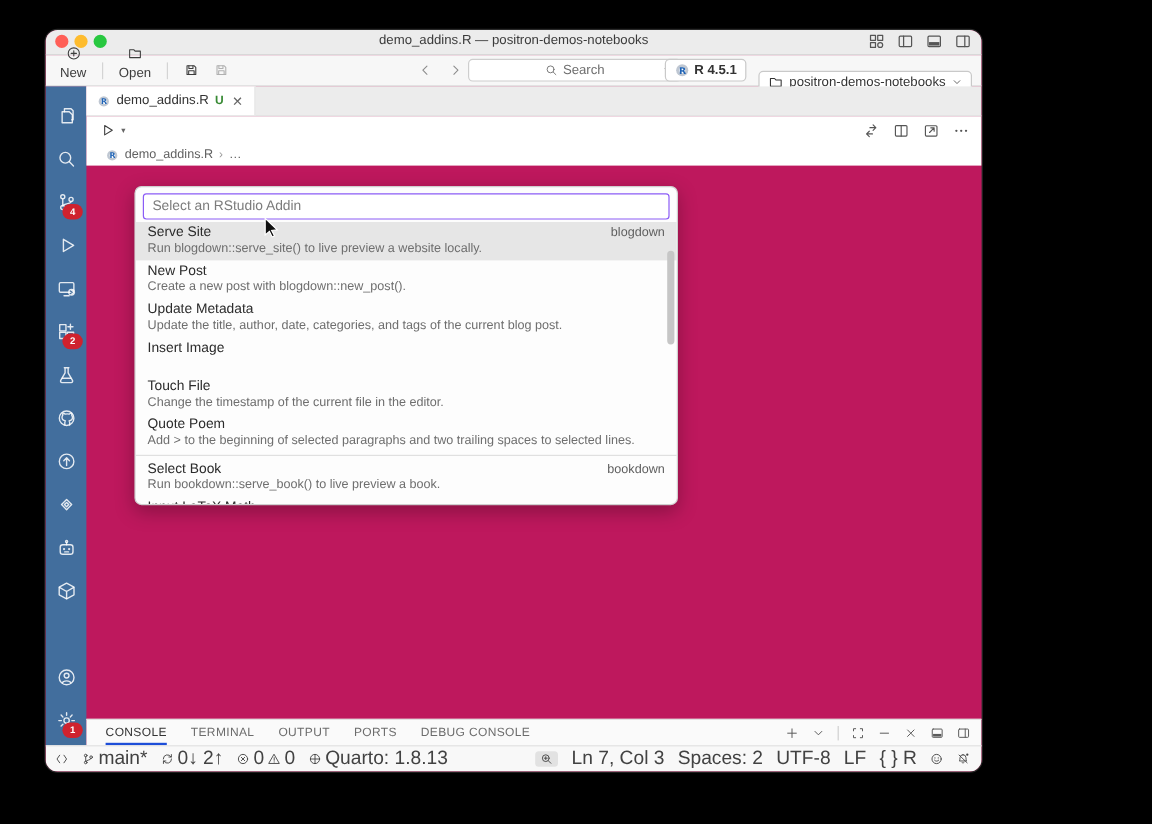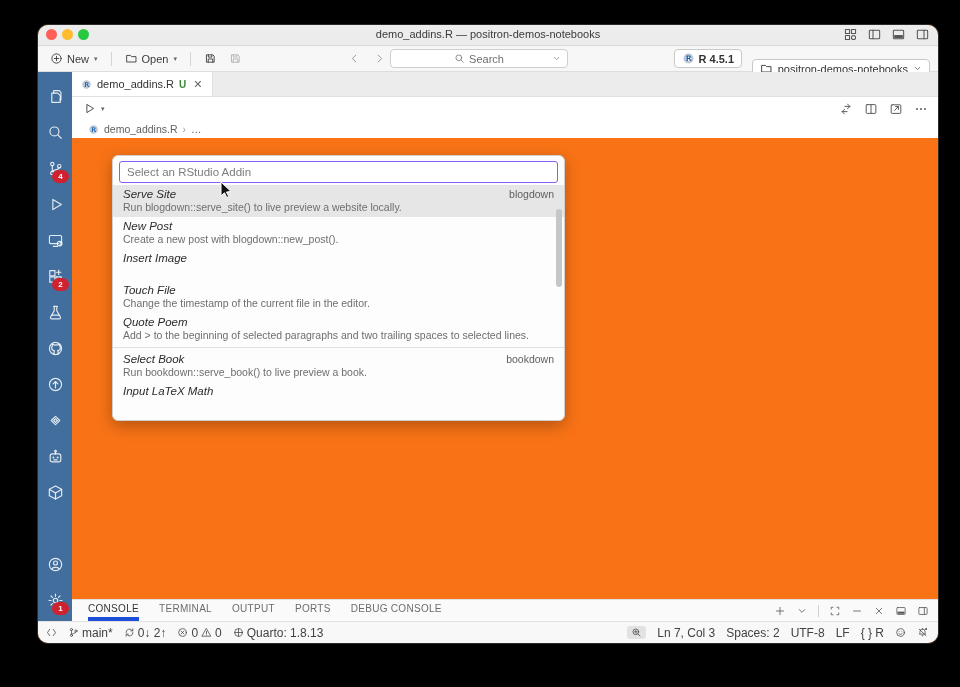--- a/index.html
+++ b/index.html
@@ -1,31 +1,31 @@
 <!DOCTYPE html>
 <html><head>
 <meta charset="utf-8">
 <style>
   html,body{margin:0;padding:0;background:#000;}
   #stage{position:relative;width:960px;height:687px;background:#000;overflow:hidden;
          font-family:"Liberation Sans",sans-serif;-webkit-font-smoothing:antialiased;}
-  #window{position:absolute;left:38px;top:25px;width:900px;height:618px;background:#f97316;
+  #window{position:absolute;left:38px;top:25px;width:780px;height:618px;background:#be185d;
           border-radius:10px;overflow:hidden;box-shadow:0 0 0 1px #2a2a2a,0 20px 50px rgba(0,0,0,.7);}
   
   .titlebar{position:absolute;left:0;top:0;width:100%;height:20px;background:#ececec;border-bottom:1px solid #d8d8d8;}
   .tl{position:absolute;top:4px;width:11px;height:11px;border-radius:50%;}
   .tl.red{left:8px;background:#ff5f57;} .tl.yel{left:24px;background:#febc2e;} .tl.grn{left:40px;background:#28c840;}
   .wtitle{position:absolute;left:0;right:0;top:3px;text-align:center;font-size:11px;color:#3b3b3b;}
   .tbicons{position:absolute;right:8px;top:2px;display:flex;gap:9px;color:#555;}
   .tbicons .ico{width:15px;height:15px;}
   
   .toolbar{position:absolute;left:0;top:21px;width:100%;height:25px;background:#f7f7f7;border-bottom:1px solid #ddd;
            display:flex;align-items:center;font-size:11px;color:#3c3c3c;}
   .tbgroup{display:flex;align-items:center;gap:4px;}
-  .tbbtn{display:flex;align-items:center;gap:4px;padding:2px 4px;border-radius:4px;cursor:default;}
+  .tbbtn{display:flex;align-items:center;gap:4px;padding:2px 4px;border-radius:4px;cursor:default;flex-direction:column;}
   .tbsep{width:1px;height:14px;background:#d4d4d4;margin:0 5px;}
   .ico{display:inline-block;}
   .ico svg{width:100%;height:100%;display:block;fill:none;stroke:currentColor;stroke-width:1.1;stroke-linecap:round;stroke-linejoin:round;}
   .i13{width:13px;height:13px;} .i11{width:11px;height:11px;} .i9{width:9px;height:9px;}
   .caret{font-size:7px;color:#666;margin-left:1px;}
   .navarrows{position:absolute;left:310px;display:flex;gap:12px;color:#8b8b8b;}
   .searchbox{position:absolute;left:352px;width:176px;height:17px;border:1px solid #cecece;border-radius:4px;background:#fff;
              display:flex;align-items:center;justify-content:center;gap:4px;color:#6e6e6e;font-size:11px;}
   .searchbox .chev{position:absolute;right:6px;}
   .rbtn{position:absolute;right:196px;height:17px;border:1px solid #c9c9c9;border-radius:4px;background:#fff;
@@ -60,37 +60,37 @@
   .quickpick{position:absolute;left:74px;top:130px;width:451px;height:264px;background:#fdfdfd;border:1px solid #cfcfcf;
              border-radius:6px;box-shadow:0 5px 16px rgba(0,0,0,.28);overflow:hidden;z-index:30;}
   .qpinputwrap{margin:5px 6px 2px 6px;}
   .qpinput{width:100%;box-sizing:border-box;height:22px;border:1px solid #8b5cf6;border-radius:3px;padding:0 7px;
            font-size:11.5px;font-family:"Liberation Sans",sans-serif;color:#333;outline:none;}
   .qpinput::placeholder{color:#7c7c7c;}
   .qplist{position:relative;}
   .qpitem{height:32px;padding:3px 10px 0 10px;box-sizing:border-box;cursor:pointer;}
   .qpitem.sel{background:#e6e6e6;}
   .qptop{display:flex;align-items:baseline;}
-  .qplabel{font-size:11.5px;color:#2b2b2b;font-style:italic;}
+  .qplabel{font-size:11.5px;color:#2b2b2b;}
   .qptag{margin-left:auto;font-size:10.5px;color:#5f5f5f;}
   .qpdesc{font-size:10.5px;color:#6e6e6e;margin-top:1px;white-space:nowrap;}
   .qpsep{height:1px;background:#e0e0e0;margin:2px 0;}
   .qpscroll{position:absolute;right:2px;top:53px;width:6px;height:78px;background:#c6c6c6;border-radius:3px;}
   .cursorptr{position:absolute;z-index:40;}
   
   .panelbar{position:absolute;left:34px;right:0;bottom:21px;height:22px;background:#fafafa;border-top:1px solid #e0e0e0;
             display:flex;align-items:center;}
   .ptabs{display:flex;gap:20px;margin-left:16px;}
   .ptab{font-size:10px;letter-spacing:.3px;color:#6c6c6c;padding:4px 0 3px 0;}
-  .ptab.active{color:#333;border-bottom:6px solid #1d4ed8;}
+  .ptab.active{color:#333;border-bottom:3px solid #1d4ed8;}
   .picons{position:absolute;right:9px;display:flex;gap:10px;align-items:center;color:#5a5a5a;}
   .picons .ico{width:12px;height:12px;}
   .pdiv{width:1px;height:12px;background:#d0d0d0;}
   .statusbar{position:absolute;left:0;right:0;bottom:0;height:21px;background:#f8f8f8;border-top:1px solid #e2e2e2;
-             display:flex;align-items:center;font-size:12px;color:#424242;}
+             display:flex;align-items:center;font-size:16px;color:#424242;}
   .stleft{display:flex;align-items:center;gap:11px;margin-left:8px;}
   .stright{display:flex;align-items:center;gap:11px;margin-left:auto;margin-right:10px;}
   .stseg{display:flex;align-items:center;gap:3px;cursor:pointer;}
   .stseg .ico{width:11px;height:11px;}
   .stchip{background:#e2e2e2;border-radius:3px;padding:1px 4px;display:flex;align-items:center;}
 </style>
 </head>
 <body>
 
 <div id="stage">
@@ -436,20 +436,27 @@
           </div>
           <div class="qpitem">
             <div class="qptop">
               <span class="qplabel">New Post</span>
               <span class="qptag"></span>
             </div>
             <div class="qpdesc">Create a new post with blogdown::new_post().</div>
           </div>
           <div class="qpitem">
             <div class="qptop">
+              <span class="qplabel">Update Metadata</span>
+              <span class="qptag"></span>
+            </div>
+            <div class="qpdesc">Update the title, author, date, categories, and tags of the current blog post.</div>
+          </div>
+          <div class="qpitem">
+            <div class="qptop">
               <span class="qplabel">Insert Image</span>
               <span class="qptag"></span>
             </div>
           </div>
           <div class="qpitem">
             <div class="qptop">
               <span class="qplabel">Touch File</span>
               <span class="qptag"></span>
             </div>
             <div class="qpdesc">Change the timestamp of the current file in the editor.</div>

